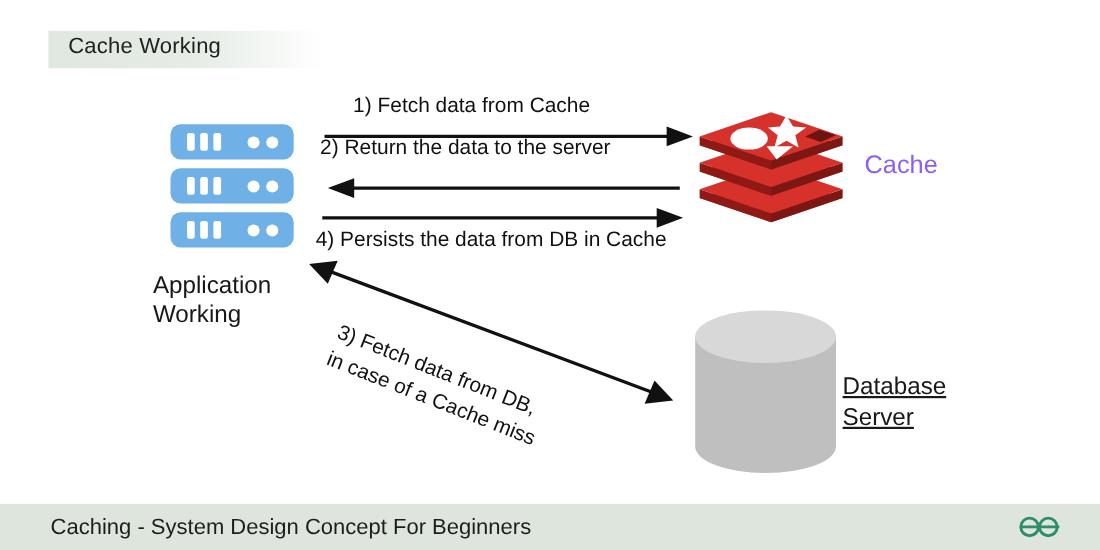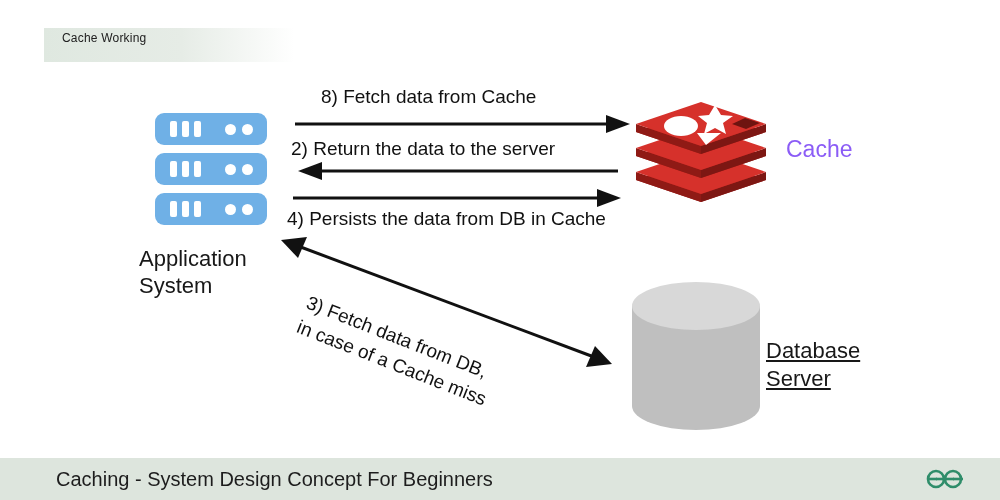--- a/index.html
+++ b/index.html
@@ -22,21 +22,21 @@
     left: 44px;
     top: 28px;
     width: 250px;
     height: 34px;
     background: linear-gradient(to right, #dfe8e0 0%, #e6ece6 55%, #ffffff 100%);
   }
   #title-text {
     position: absolute;
     left: 62px;
     top: 31px;
-    font-size: 12px;
+    font-size: 20px;
     letter-spacing: 0.2px;
     color: #202020;
     white-space: nowrap;
     text-align: right;
   }
 
   
   #app-server-icon {
     position: absolute;
     left: 155px;
@@ -134,21 +134,21 @@
   }
 
   
   .flow-label {
     position: absolute;
     font-size: 19px;
     color: #111111;
     white-space: nowrap;
   }
   #flow-label-1 { left: 321px; top: 86px; }
-  #flow-label-2 { left: 291px; top: 138px; }
+  #flow-label-2 { left: 291px; top: 124px; }
   #flow-label-4 { left: 287px; top: 208px; }
 
   #flow-label-3 {
     position: absolute;
     left: 312px;
     top: 290px;
     font-size: 19px;
     line-height: 26px;
     color: #111111;
     white-space: pre-line;
@@ -160,21 +160,21 @@
   #footer-bar {
     position: absolute;
     left: 0;
     top: 458px;
     width: 1000px;
     height: 42px;
     background: #dde5dd;
   }
   #footer-text {
     position: absolute;
-    left: 56px;
+    left: 46px;
     top: 468px;
     font-size: 20px;
     color: #1d1d1d;
     white-space: nowrap;
   }
   #footer-logo {
     position: absolute;
     left: 924px;
     top: 466px;
     width: 42px;
@@ -204,21 +204,21 @@
   </div>
   <div class="server-unit u3">
     <span class="server-bar b1"></span>
     <span class="server-bar b2"></span>
     <span class="server-bar b3"></span>
     <span class="server-led l1"></span>
     <span class="server-led l2"></span>
   </div>
 </div>
 <div id="app-server-label">Application
-System</div>
+Working</div>
 
 <svg id="cache-icon" viewBox="0 0 136 110">
 
   <g>
     <polygon points="68,62 133,84 68,106 3,84" fill="#a91f1a"></polygon>
     <polygon points="3,84 68,106 68,98 3,76" fill="#8f1a15"></polygon>
     <polygon points="133,84 68,106 68,98 133,76" fill="#7d1713"></polygon>
     <polygon points="68,54 133,76 68,98 3,76" fill="#d6312b"></polygon>
   </g>
 
@@ -267,21 +267,21 @@
     <polygon points="621,198 597,189 597,207" fill="#111111"></polygon>
   </g>
 
   <g>
     <line x1="298" y1="246" x2="594" y2="357" stroke="#111111" stroke-width="3"></line>
     <polygon points="281,240 307,237 298,258" fill="#111111"></polygon>
     <polygon points="612,364 586,367 595,346" fill="#111111"></polygon>
   </g>
 </svg>
 
-<div class="flow-label" id="flow-label-1">8) Fetch data from Cache</div>
+<div class="flow-label" id="flow-label-1">1) Fetch data from Cache</div>
 <div class="flow-label" id="flow-label-2">2) Return the data to the server</div>
 <div class="flow-label" id="flow-label-4">4) Persists the data from DB in Cache</div>
 <div id="flow-label-3">3) Fetch data from DB,
 in case of a Cache miss</div>
 
 <div id="footer-bar"></div>
 <div id="footer-text">Caching - System Design Concept For Beginners</div>
 <svg id="footer-logo" viewBox="0 0 42 26">
   <g fill="none" stroke="#2f8d6a" stroke-width="2.6">
     <circle cx="12" cy="13" r="8"></circle>

